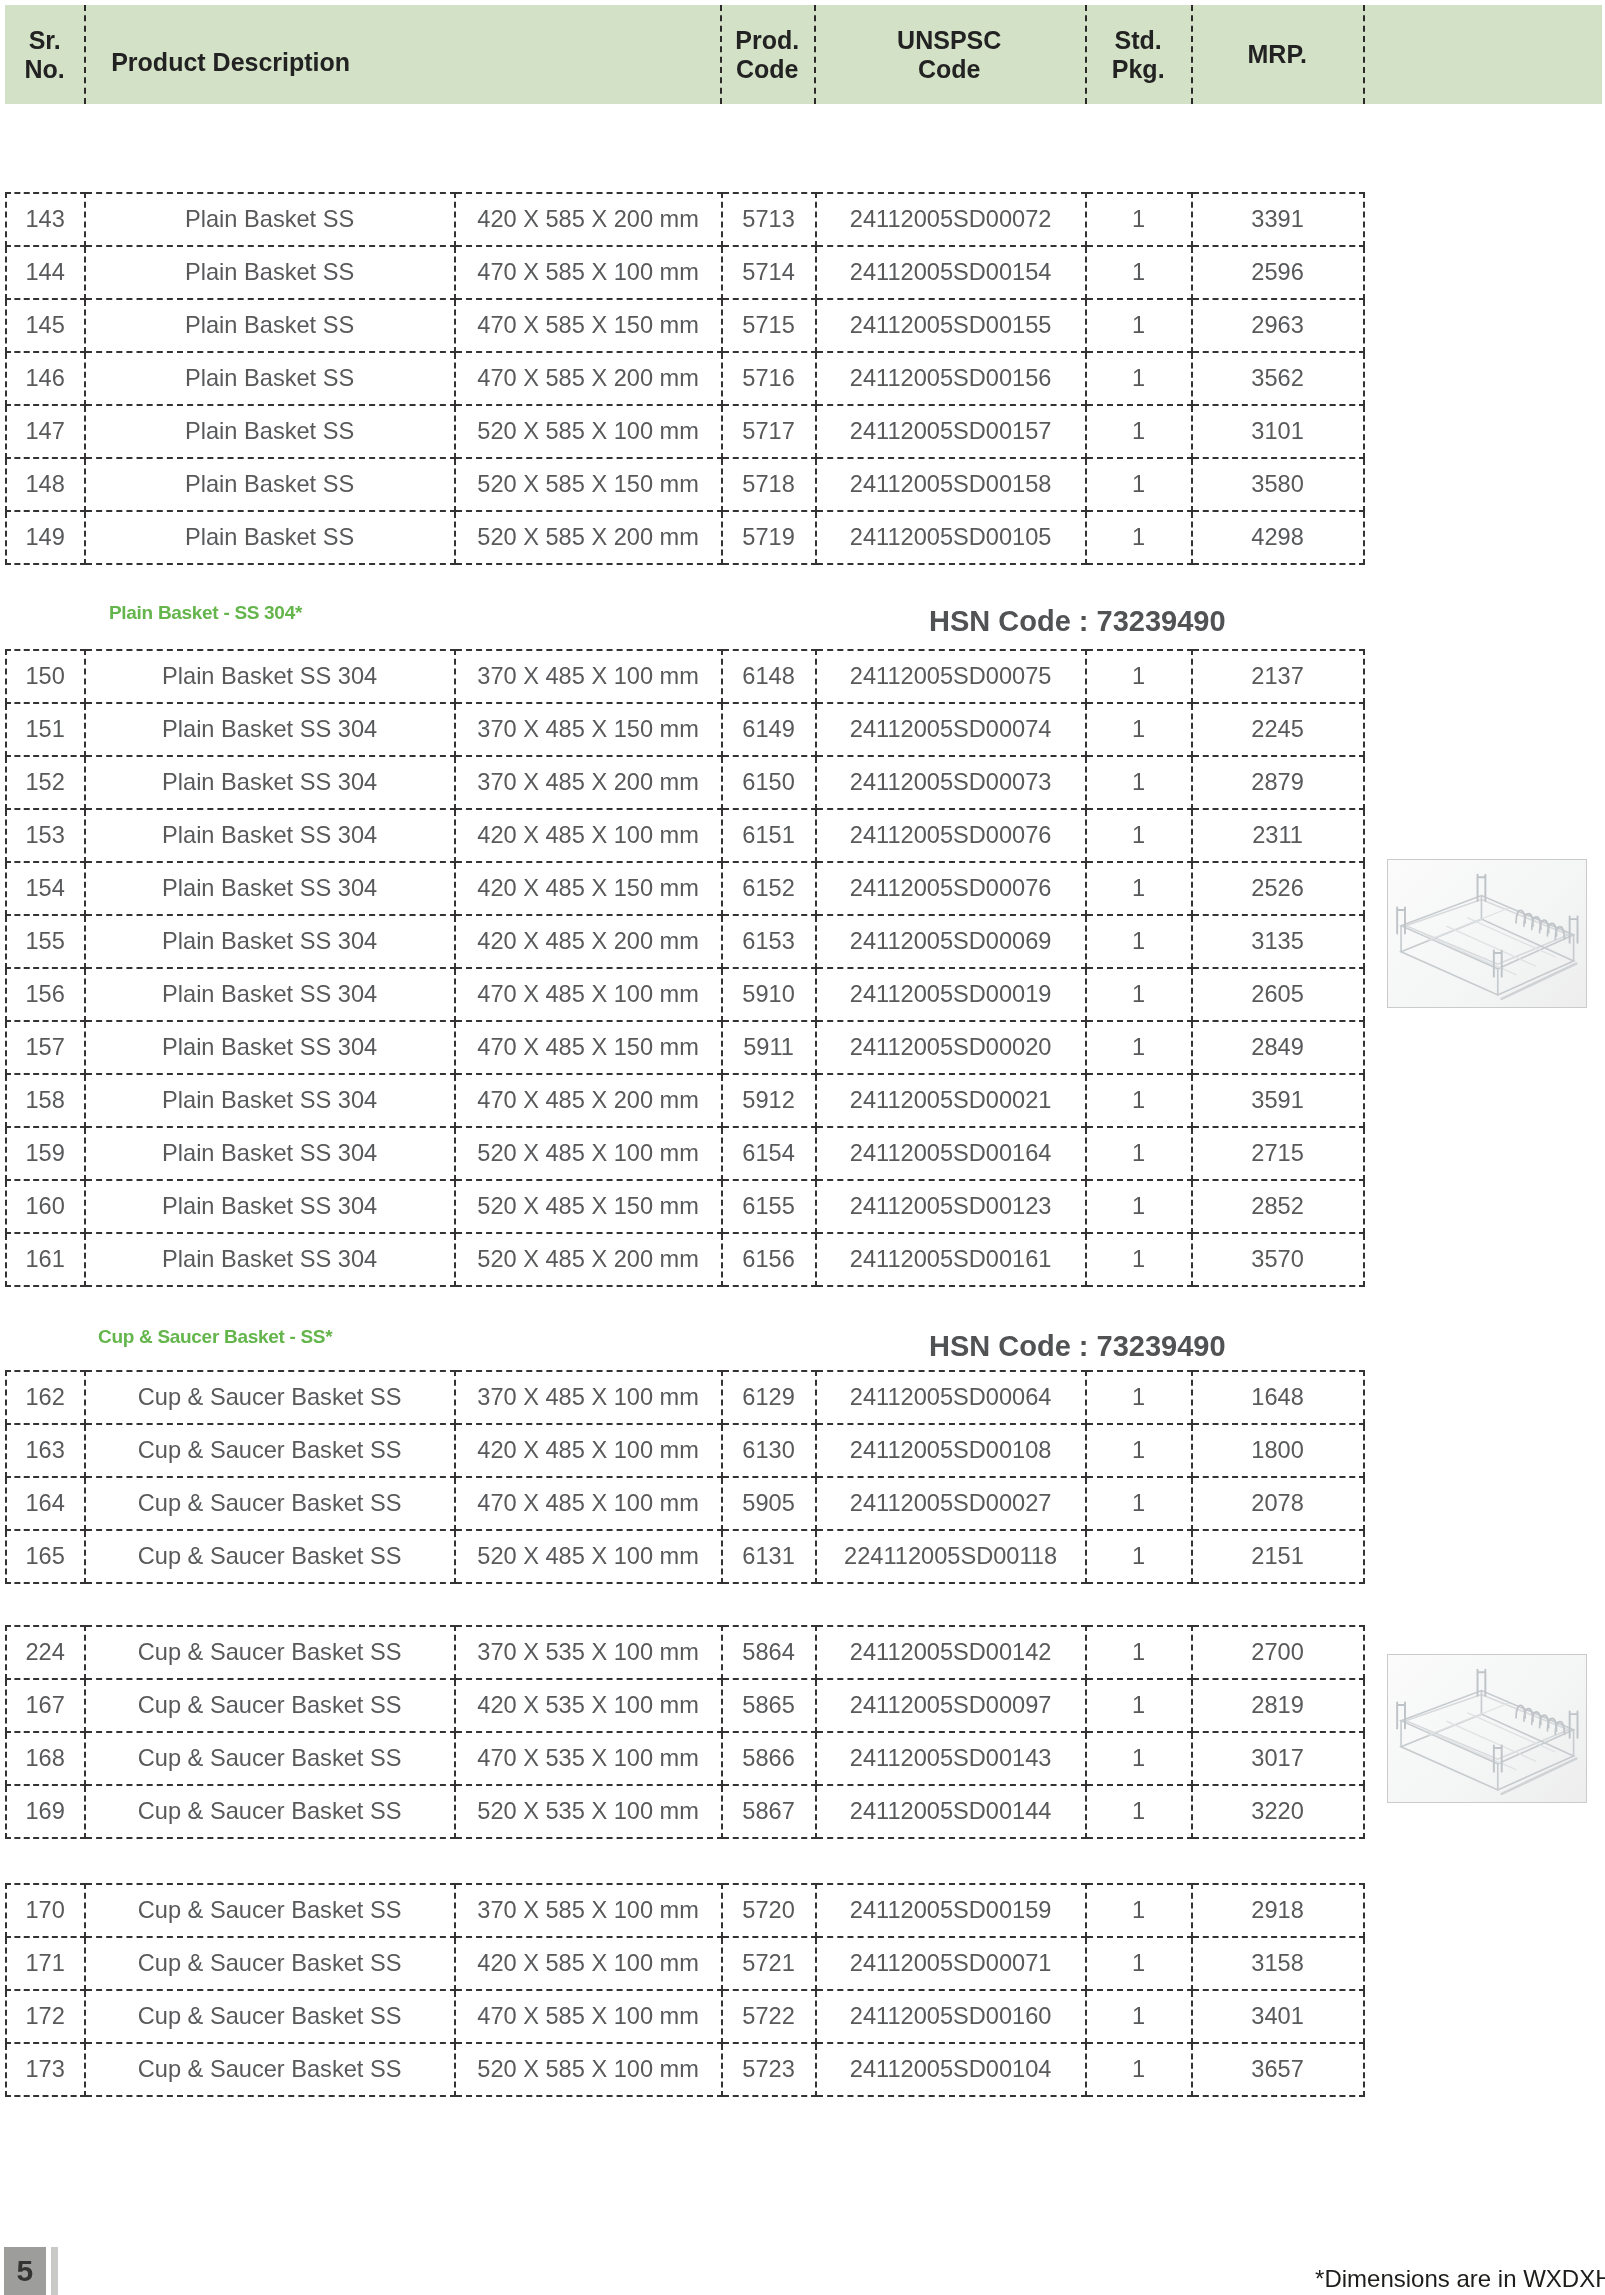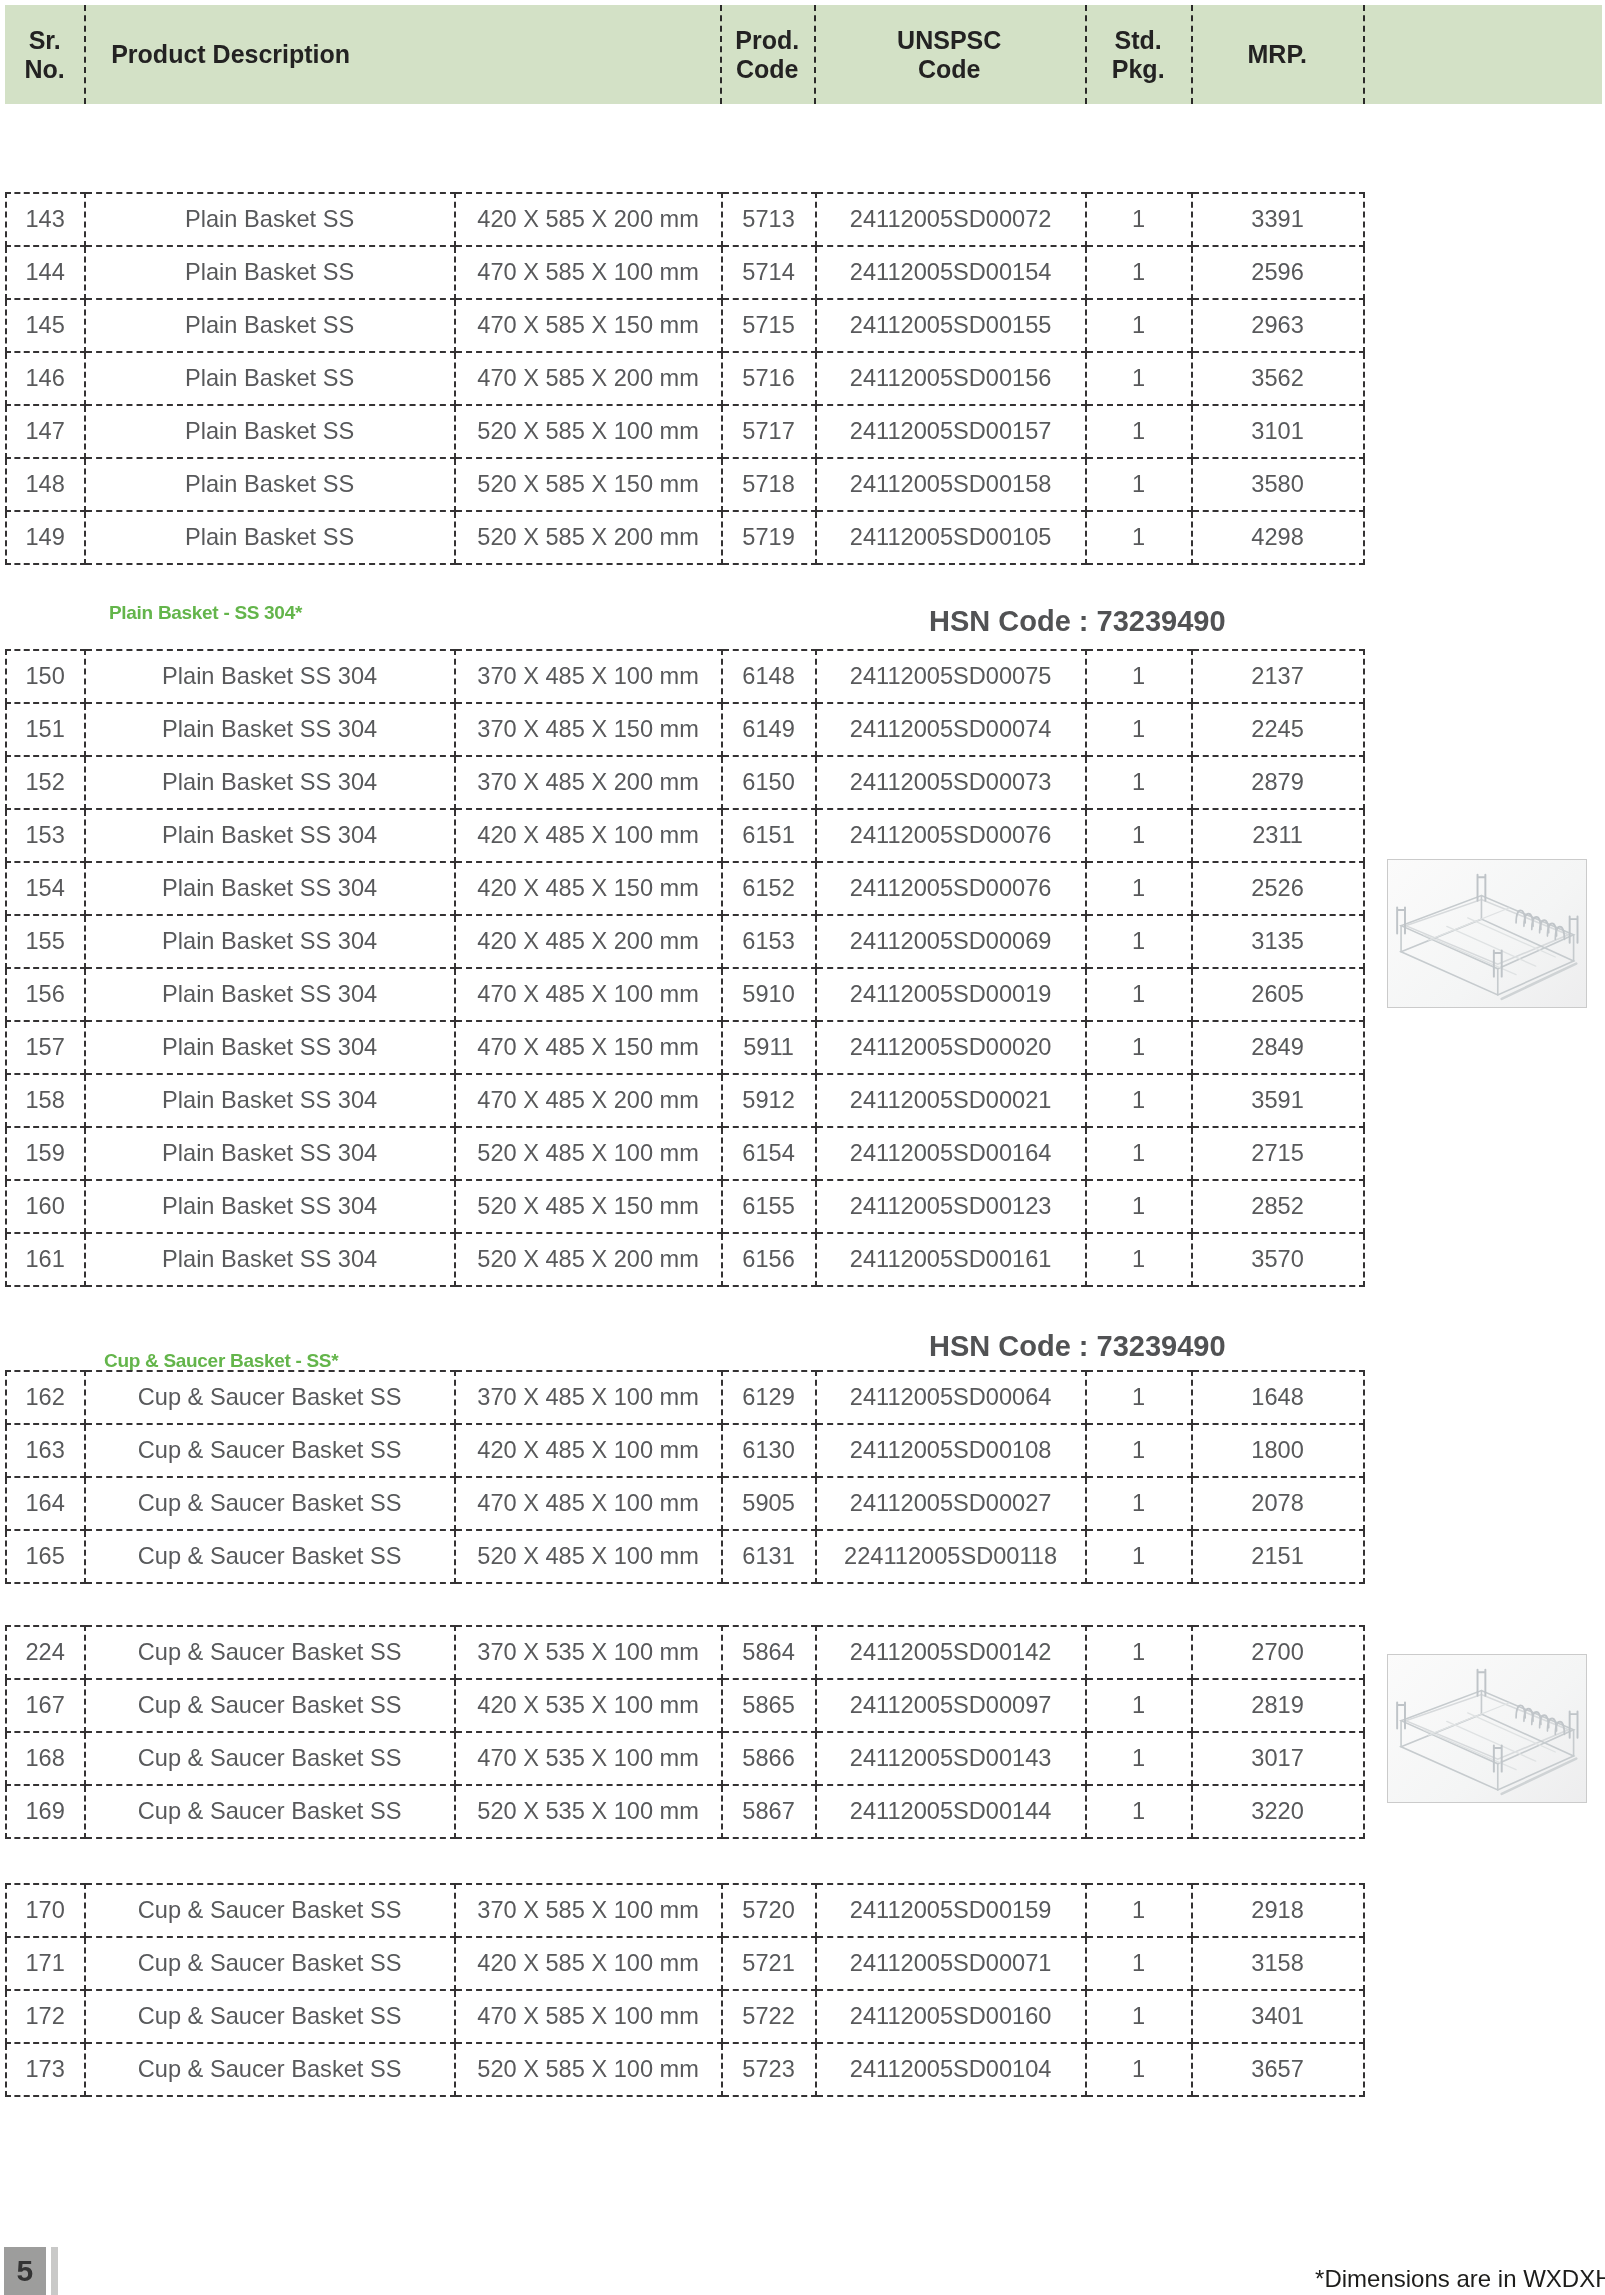--- a/index.html
+++ b/index.html
@@ -7,21 +7,21 @@
     position:relative; width:1606px; height:2295px; background:#ffffff;
     font-family:"Liberation Sans", sans-serif; overflow:hidden;padding-left:34px;
   }
 
   
   .thead { position:absolute; left:5.2px; top:5.2px; width:1597px; height:99px; background:#d3e1c6; }
   .th {
     position:absolute; top:0; height:100%; display:flex; align-items:center; justify-content:center;
     font-weight:bold; font-size:25px; line-height:29px; color:#232222; white-space:pre-line; text-align:center;
   }
-  .th-desc { justify-content:flex-start; text-align:center; }
+  .th-desc { justify-content:flex-start; text-align:center;margin-top:8px; }
   .hdiv { position:absolute; top:0; height:99px; width:0; border-left:2px dashed #2b2a29; }
 
   
   table.grid { position:absolute; left:4.6px; width:1358px; border-collapse:collapse; table-layout:fixed; }
   table.grid td {
     border:2px dashed #343233; height:51px; font-size:23.6px; color:#58595b;
     white-space:nowrap; overflow:hidden; text-align:center; padding:0;
   }
   td.col-sr   { font-size:25px; }
   td.col-desc { text-align:left; padding-left:29px; }
@@ -293,21 +293,21 @@
           <path d="M137,22 L137,62 M149,22 L149,62 M137,26 L149,26"></path>
           <path d="M14,72 L14,112 M26,72 L26,112 M14,76 L26,76"></path>
           <path d="M278,86 L278,126 M290,86 L290,126 M278,90 L290,90"></path>
           <path d="M162,138 L162,178 M174,138 L174,178 M162,142 L174,142"></path>
         </g>
         <path d="M288,158 L174,212" stroke="#cfd3d5" stroke-width="4"></path>
       </g>
     </svg>
   </div>
 
-  <div class="sec-title" style="left:104px; top:1326px;margin-top:24px;">Cup &amp; Saucer Basket - SS*</div>
+  <div class="sec-title" style="left:98px; top:1326px;">Cup &amp; Saucer Basket - SS*</div>
   <div class="hsn" style="left:929px; top:1330px;">HSN Code : 73239490</div>
 
   <table class="grid" style="top:1370px;">
     <colgroup>
         <col style="width:79px">
         <col style="width:370px">
         <col style="width:267px">
         <col style="width:94px">
         <col style="width:270px">
         <col style="width:106px">

